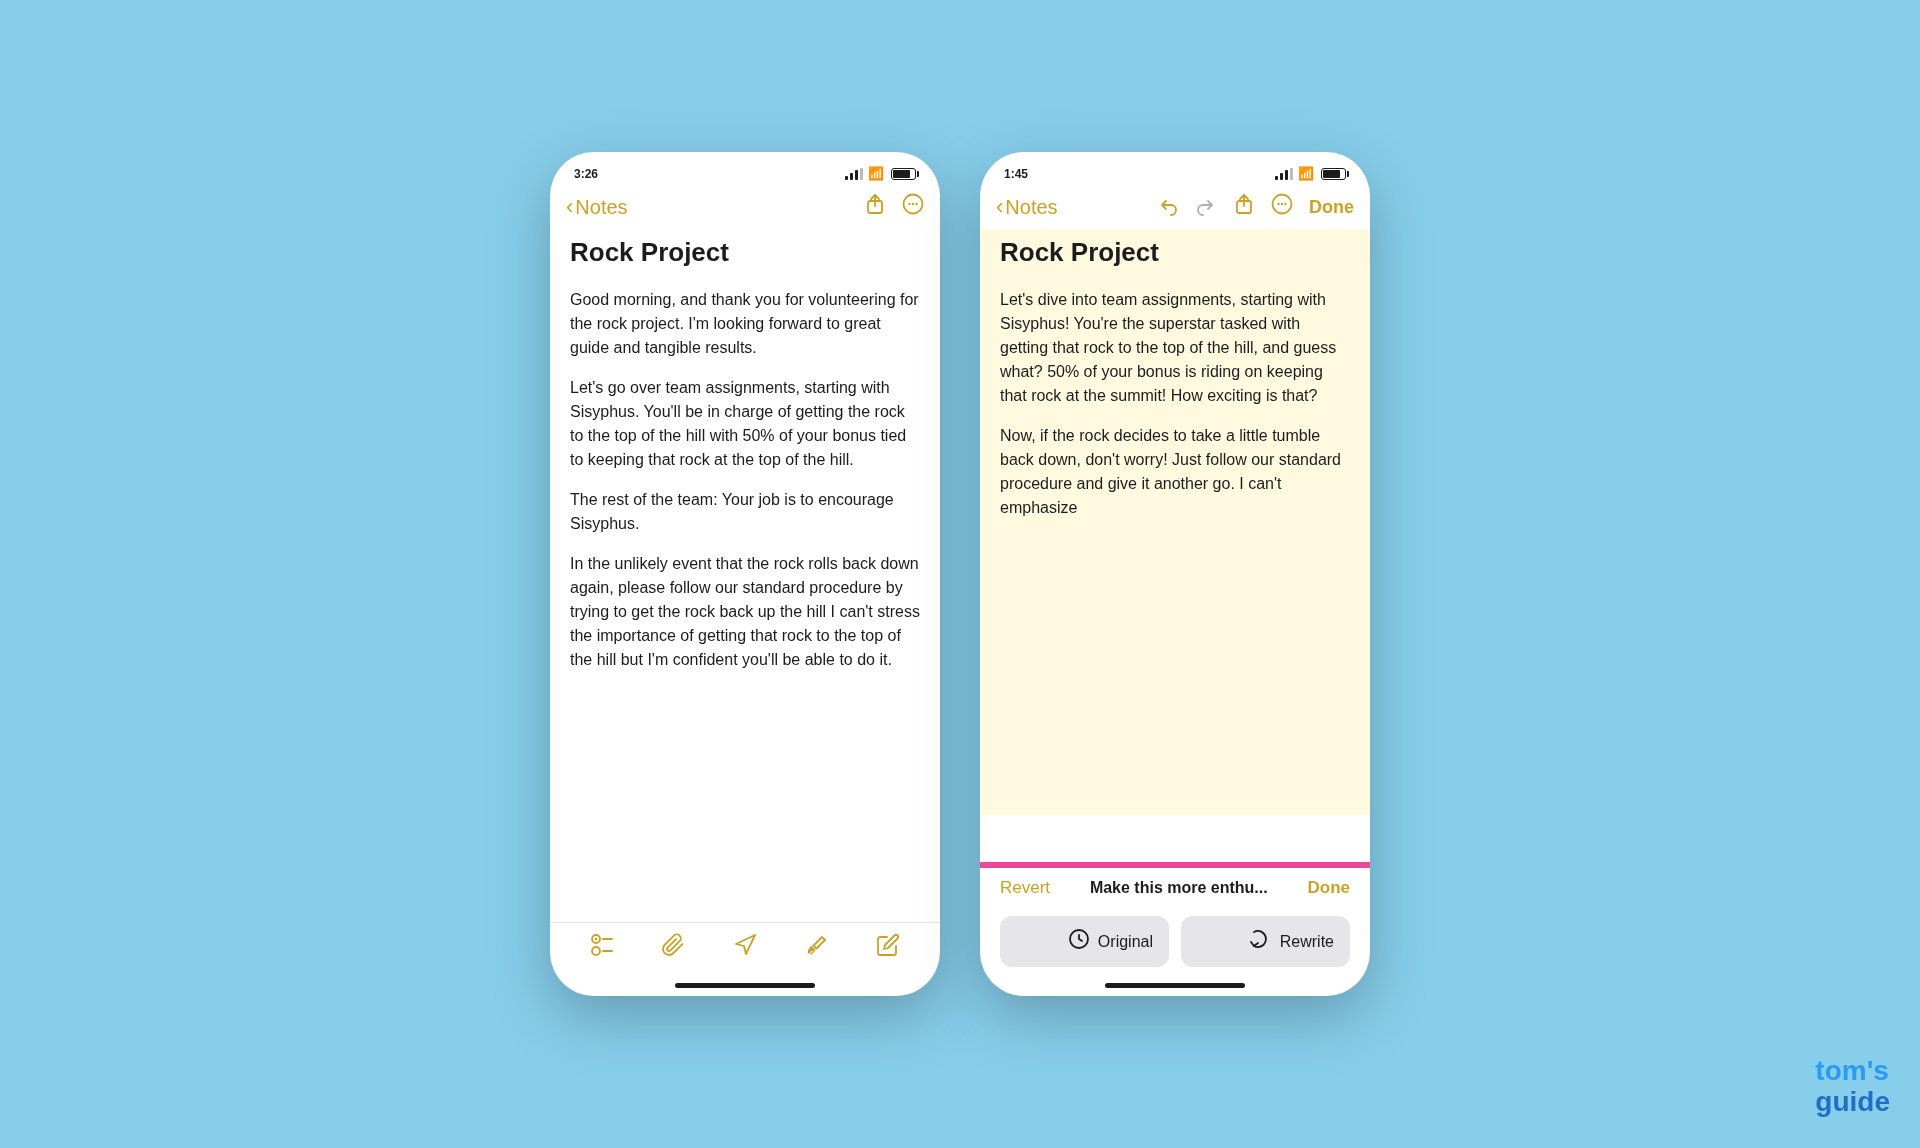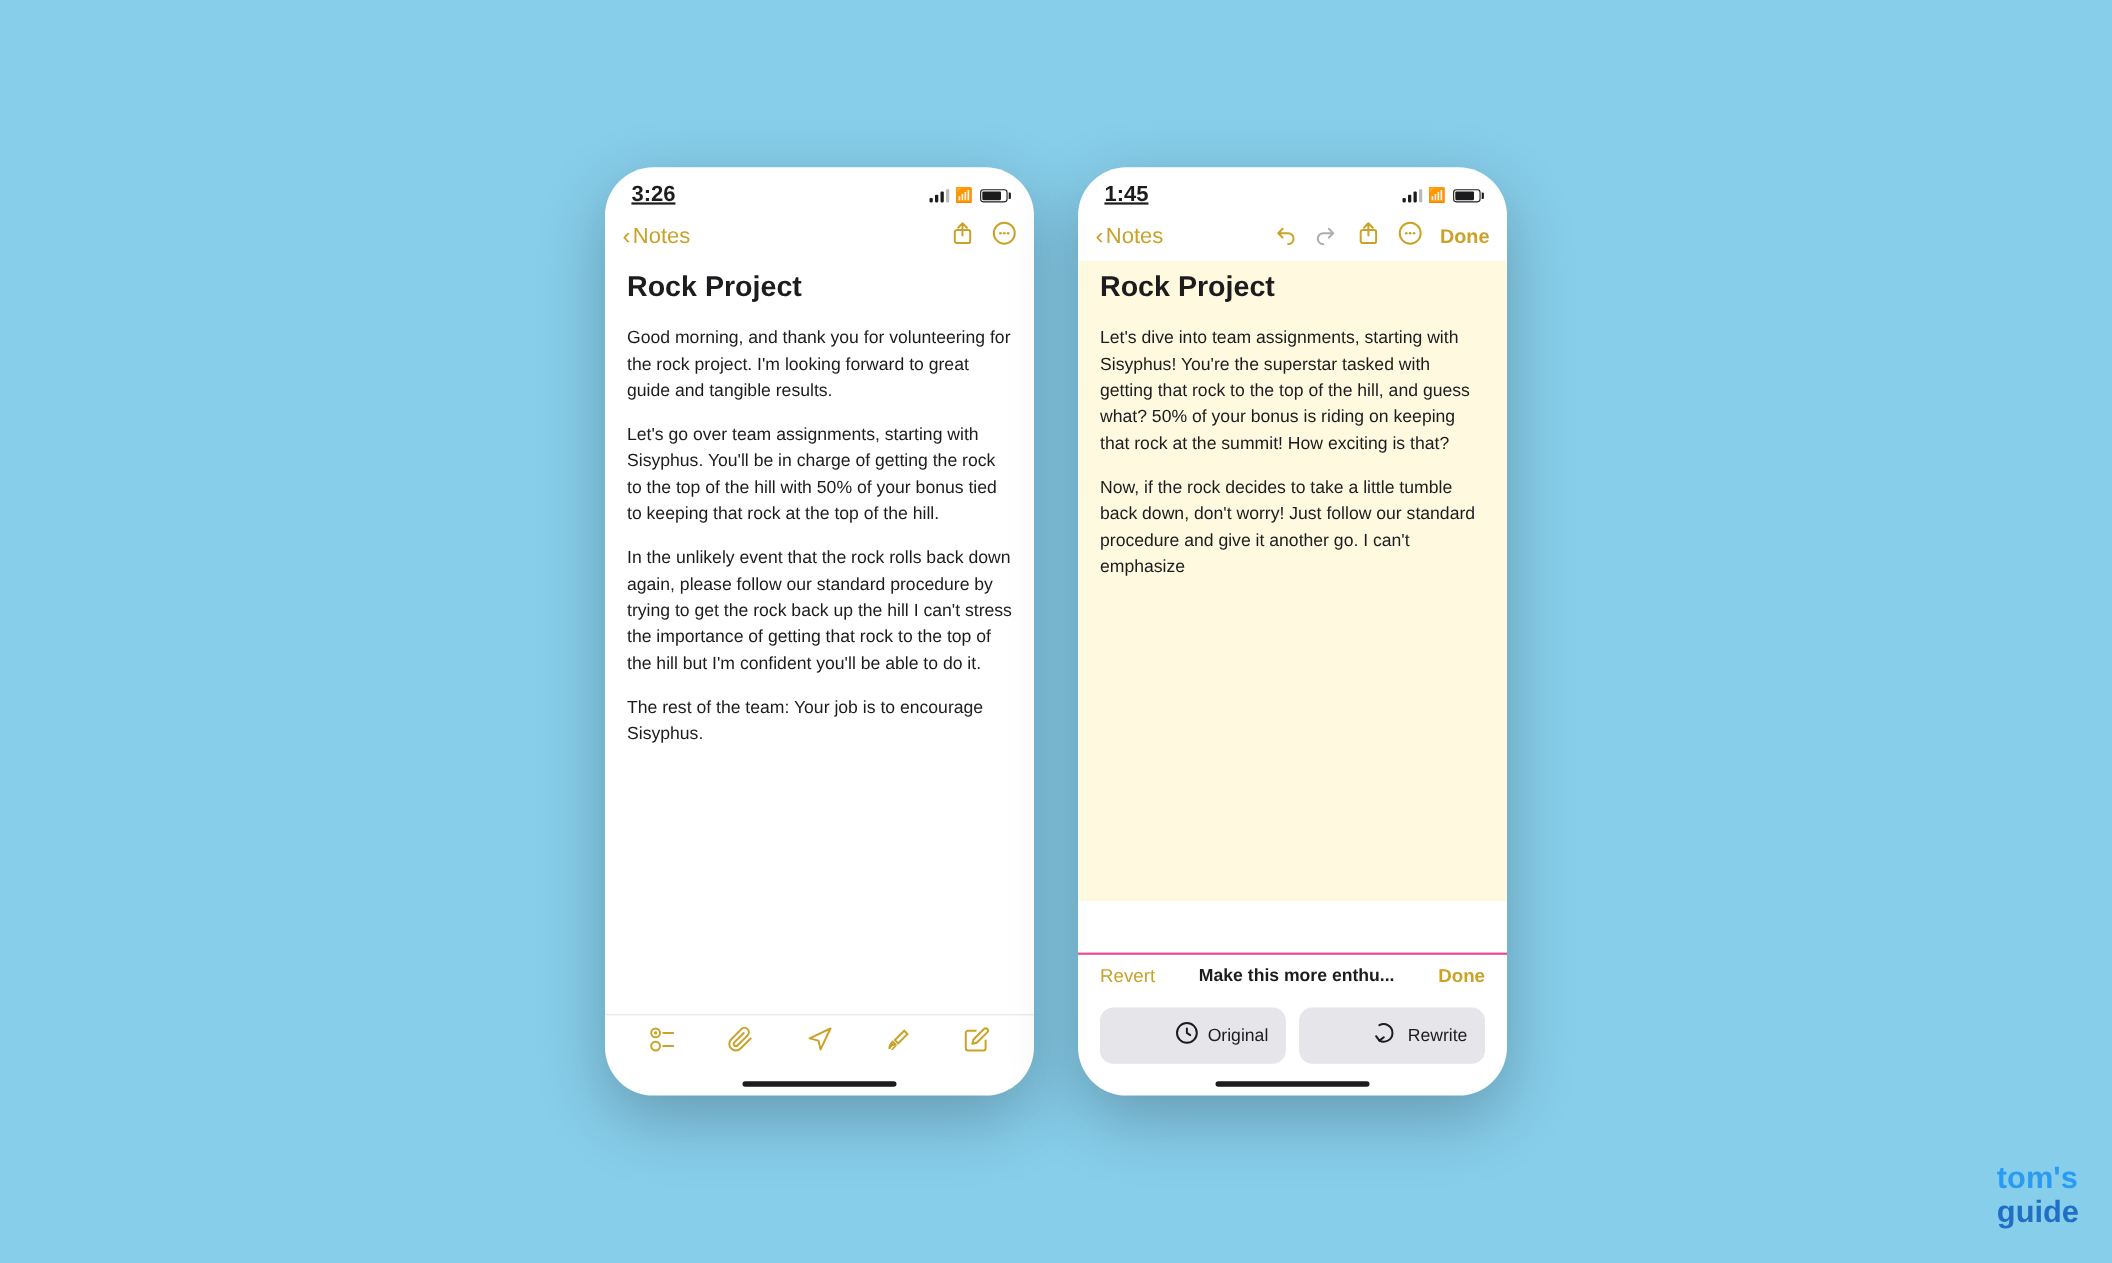--- a/index.html
+++ b/index.html
@@ -38,24 +38,23 @@
     
     .status-bar {
       display: flex;
       justify-content: space-between;
       align-items: center;
       padding: 14px 24px 8px;
       flex-shrink: 0;
     }
 
     .status-time {
-      font-size: 20px;
+      font-size: 12px;
       font-weight: 600;
       color: #1c1c1e;
-      text-decoration: underline;
     }
 
     .status-icons {
       display: flex;
       gap: 6px;
       align-items: center;
     }
 
     .signal-bars {
       display: flex;
@@ -204,21 +203,21 @@
       padding: 8px 20px 16px;
       flex: 1;
       overflow: hidden;
     }
 
     .ai-bar {
       display: flex;
       justify-content: space-between;
       align-items: center;
       padding: 10px 20px;
-      border-top: 2px solid #ec4899;
+      border-top: 6px solid #ec4899;
       flex-shrink: 0;
       margin-top: 47px;
     }
 
     .ai-bar-revert {
       color: #C9A227;
       font-size: 17px;
       font-weight: 400;
     }
 
@@ -335,22 +334,22 @@
           </svg>
         </span>
       </div>
     </div>
 
     <div class="content">
       <h1 class="note-title">Rock Project</h1>
       <div class="note-body">
         <p class="note-para">Good morning, and thank you for volunteering for the rock project. I'm looking forward to great guide and tangible results.</p>
         <p class="note-para">Let's go over team assignments, starting with Sisyphus. You'll be in charge of getting the rock to the top of the hill with 50% of your bonus tied to keeping that rock at the top of the hill.</p>
+        <p class="note-para">The rest of the team: Your job is to encourage Sisyphus.</p>
         <p class="note-para">In the unlikely event that the rock rolls back down again, please follow our standard procedure by trying to get the rock back up the hill I can't stress the importance of getting that rock to the top of the hill but I'm confident you'll be able to do it.</p>
-        <p class="note-para">The rest of the team: Your job is to encourage Sisyphus.</p>
       </div>
     </div>
 
     <div class="toolbar">
       <span class="toolbar-icon">
         <svg width="24" height="24" viewBox="0 0 24 24" fill="none">
           <circle cx="6" cy="6" r="4" stroke="#C9A227" stroke-width="1.8" fill="none"></circle>
           <circle cx="6" cy="6" r="1.5" fill="#C9A227"></circle>
           <line x1="13" y1="6" x2="22" y2="6" stroke="#C9A227" stroke-width="1.8" stroke-linecap="round"></line>
           <circle cx="6" cy="18" r="4" stroke="#C9A227" stroke-width="1.8" fill="none"></circle>

